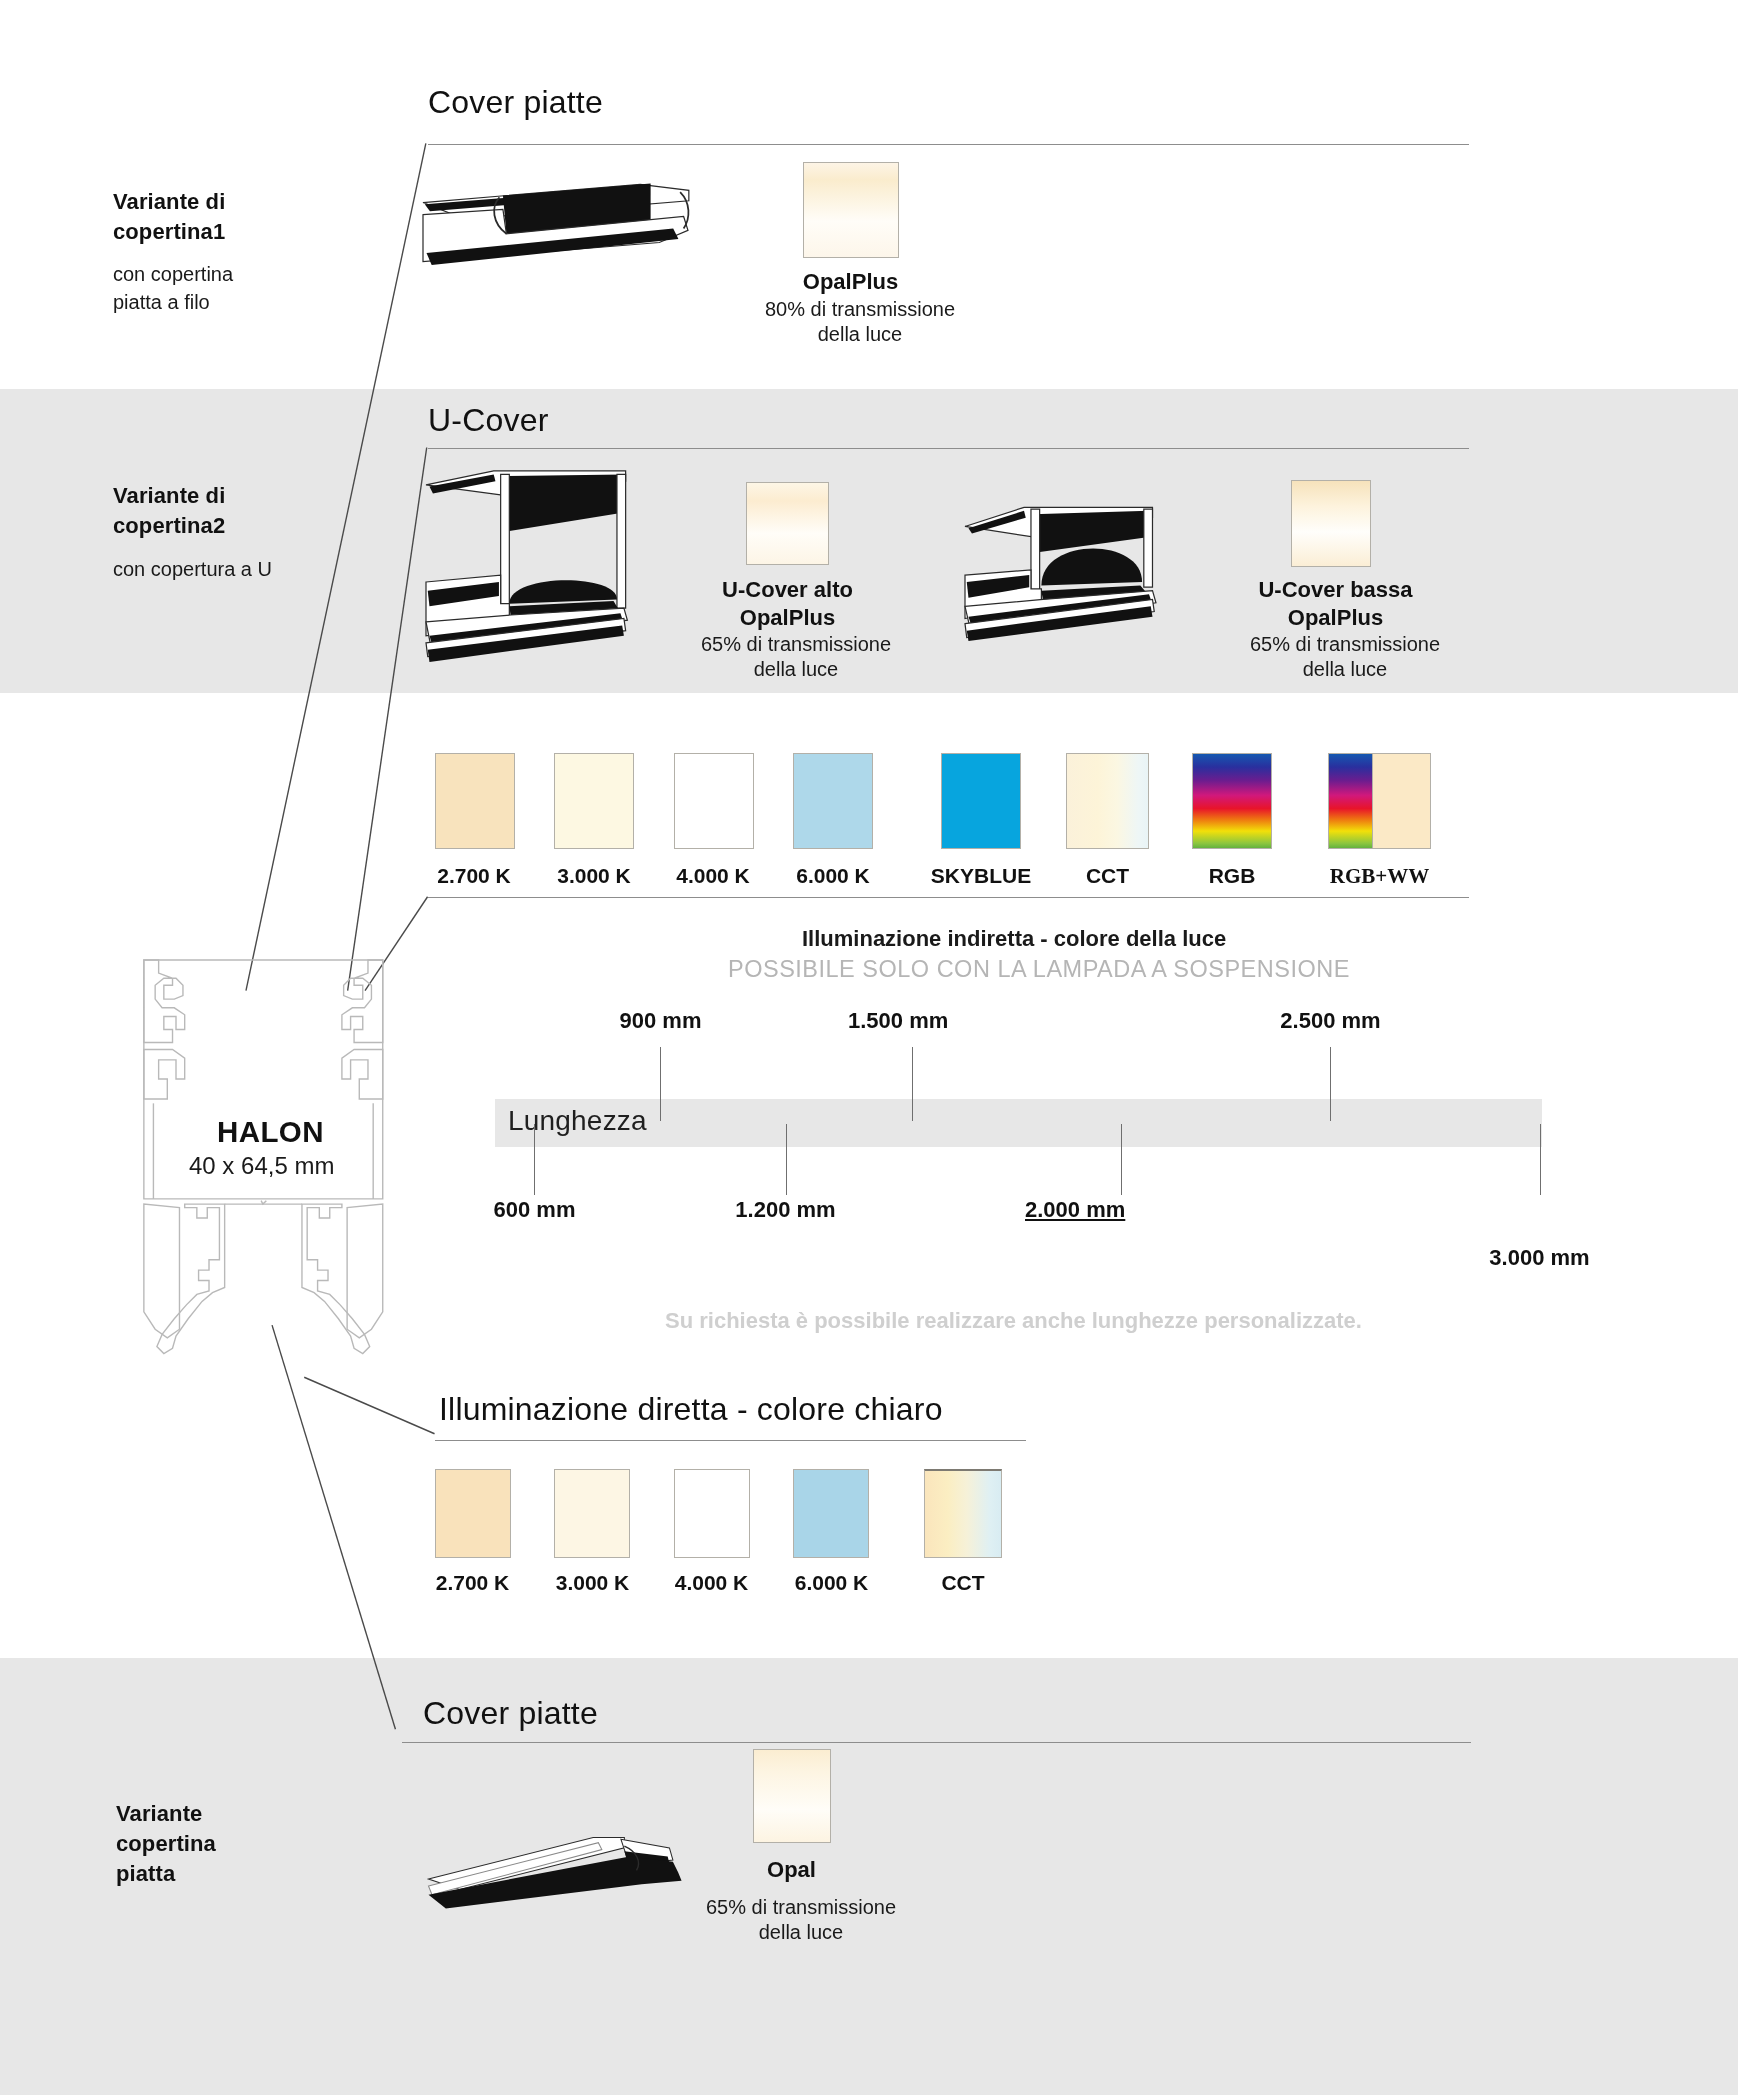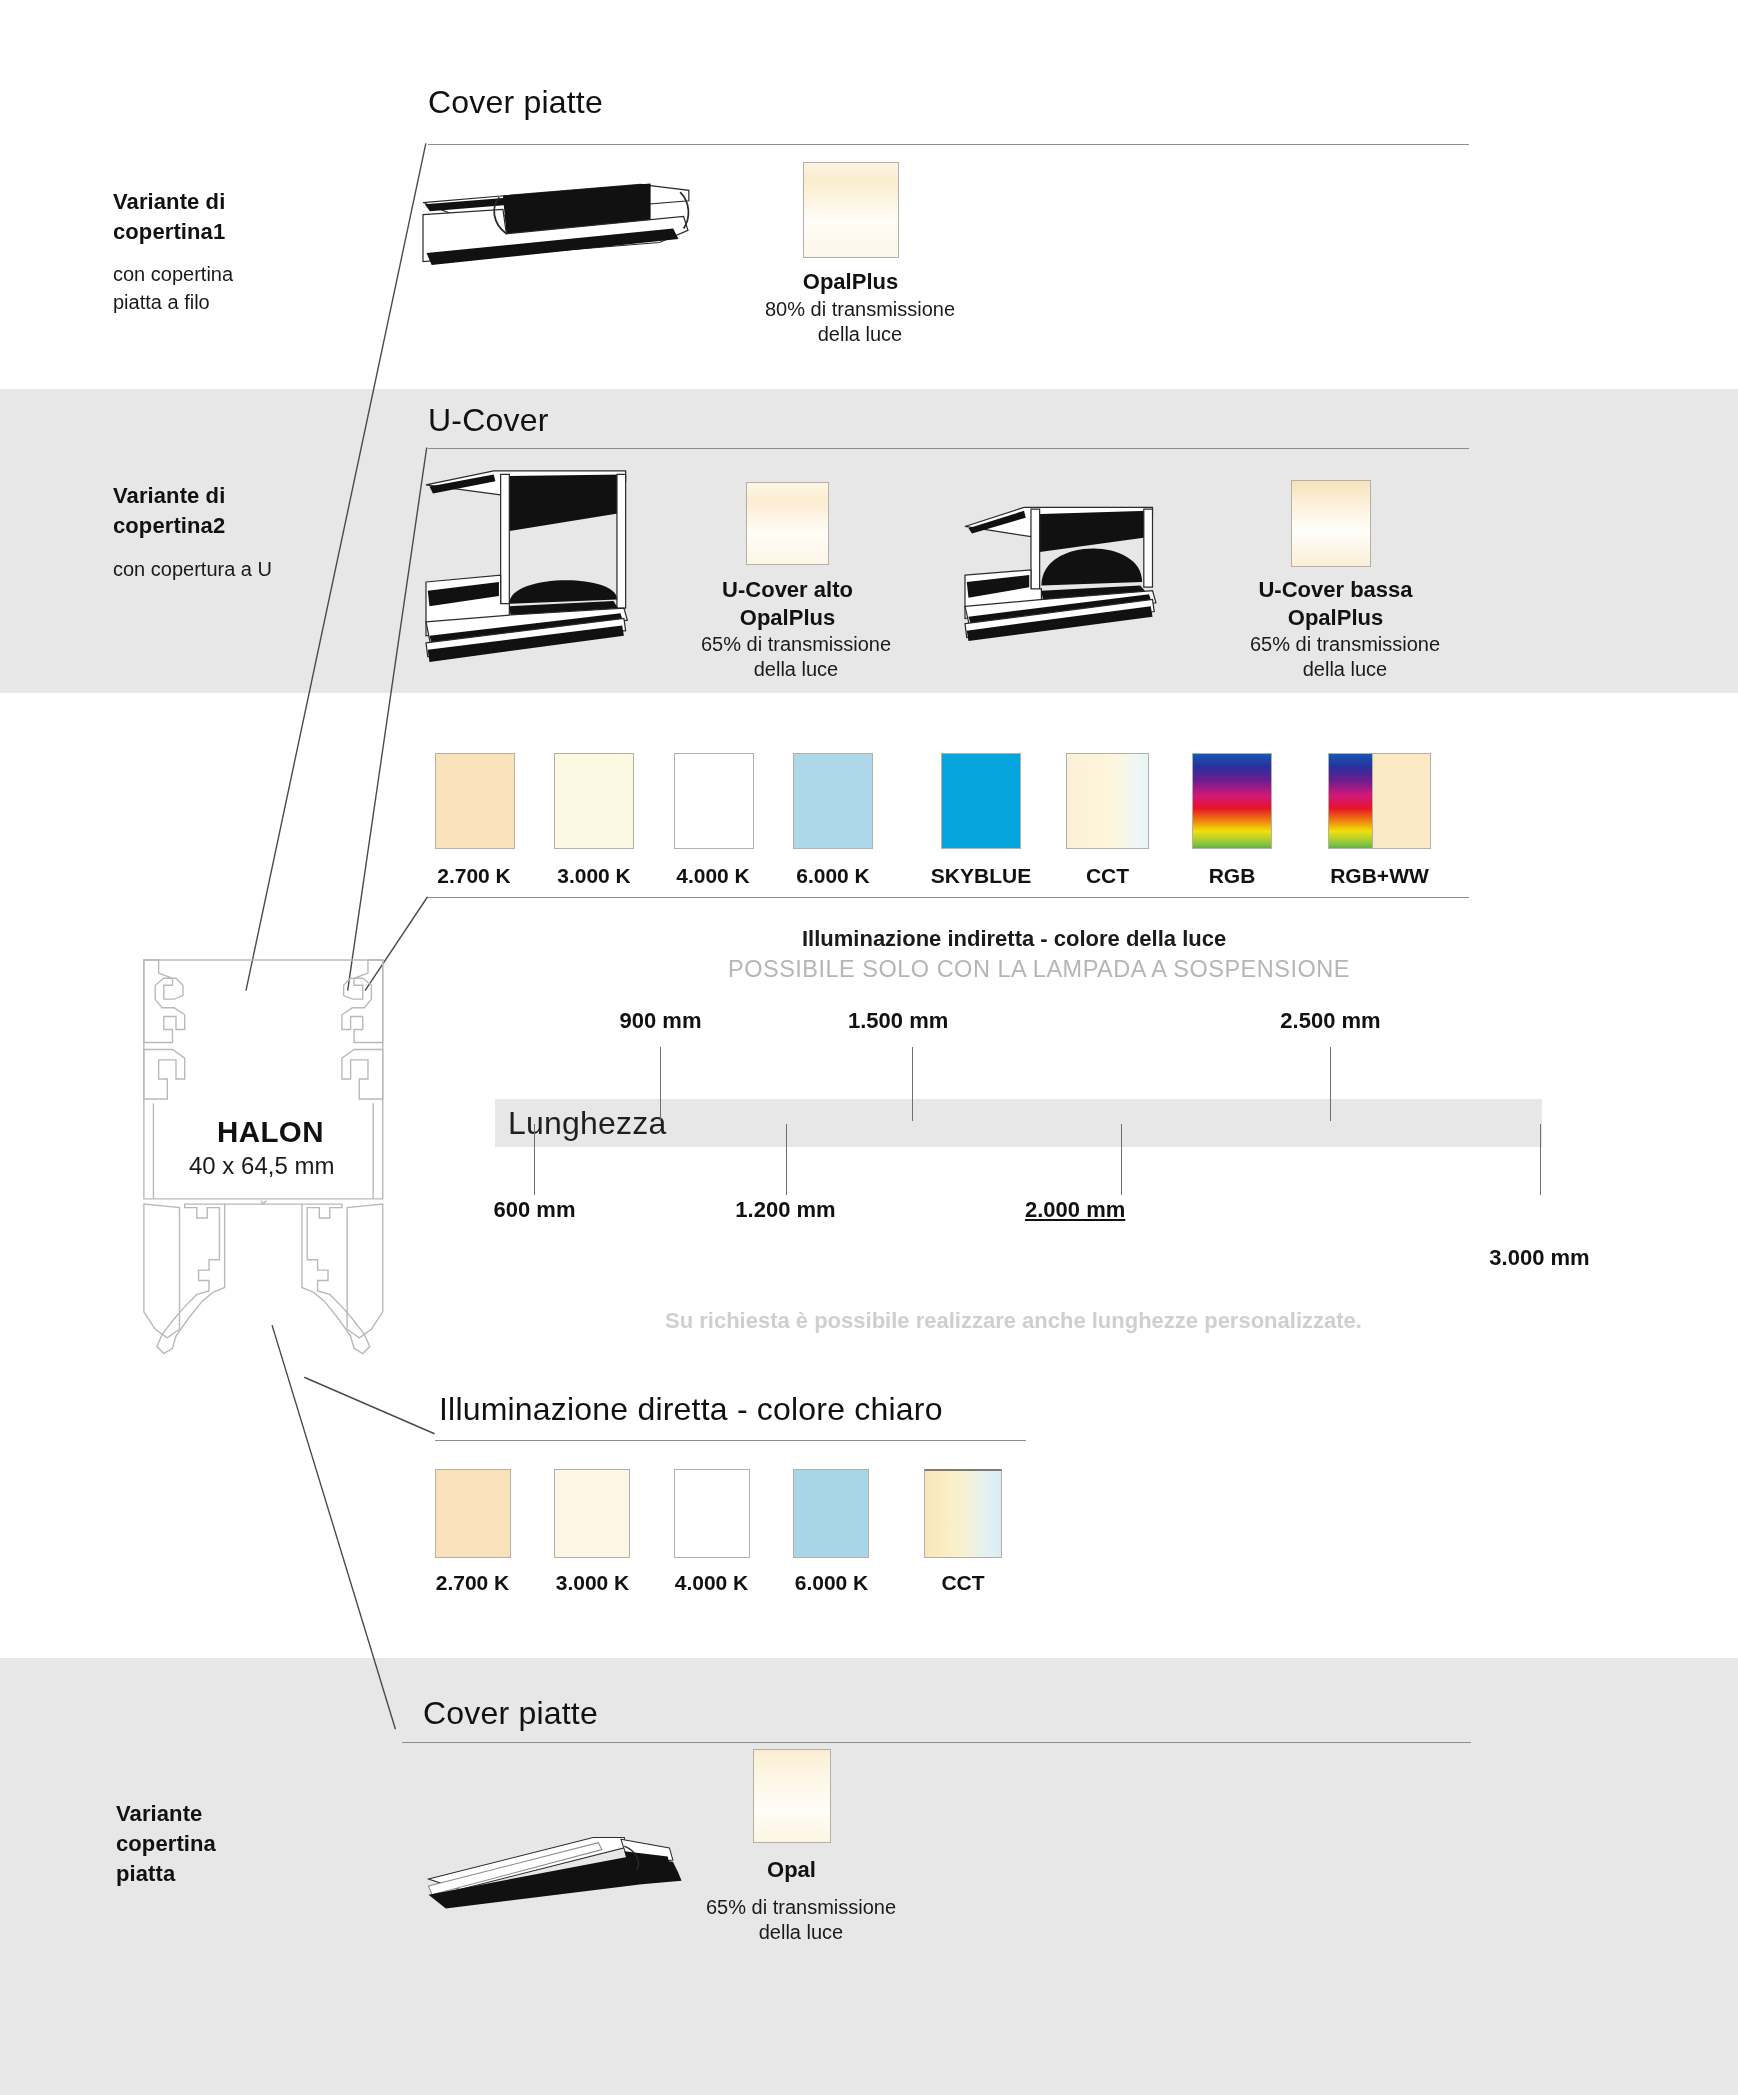--- a/index.html
+++ b/index.html
@@ -48,21 +48,21 @@
     text-align:center; line-height:1.27; white-space:nowrap;margin-left:9px;
   }
 
   
   #length-bar {
     position:absolute; left:495px; top:1099px; width:1047px; height:48px;
     background:#e7e7e7;
   }
   #length-bar-label {
     position:absolute; left:508px; top:1105px;
-    font-size:32px; color:#1f1f1f; letter-spacing:0.2px;
+    font-size:28px; color:#1f1f1f; letter-spacing:0.2px;
   }
   .tickline { position:absolute; width:0.9px; background:#6f6f6f; }
   .ticklabel {
     position:absolute; font-size:22px; font-weight:bold; color:#111;
     white-space:nowrap;
   }
 
   .note-indirect-1 {
     position:absolute; font-size:22px; font-weight:bold;
     color:#1a1a1a; white-space:nowrap;
@@ -216,21 +216,21 @@
     <div class="sw" style="left: 941px; top: 753px; width: 80px; height: 96px; background: rgb(7, 165, 222);"></div>
     <div class="sw-label" style="left: 902px; top: 864px; width: 158px;">SKYBLUE</div>
     <div class="sw" style="left: 1066px; top: 753px; width: 83px; height: 96px; background: linear-gradient(to right, rgb(251, 241, 218) 0%, rgb(253, 244, 216) 38%, rgb(251, 247, 226) 62%, rgb(238, 246, 246) 88%, rgb(233, 244, 246) 100%);"></div>
     <div class="sw-label" style="left: 1027px; top: 864px; width: 161px;">CCT</div>
     <div class="sw" style="left: 1192px; top: 753px; width: 80px; height: 96px; background: linear-gradient(rgb(21, 88, 176) 0%, rgb(42, 47, 158) 14%, rgb(106, 29, 143) 28%, rgb(209, 24, 124) 44%, rgb(232, 20, 42) 58%, rgb(238, 122, 16) 70%, rgb(242, 224, 9) 82%, rgb(140, 198, 63) 95%, rgb(99, 178, 62) 100%);"></div>
     <div class="sw-label" style="left: 1153px; top: 864px; width: 158px;">RGB</div>
     <div class="sw" style="left: 1328px; top: 753px; width: 103px; height: 96px; border: none; padding: 0px; display: flex;">
       <div style="width: 45px; height: 100%; border: 0.9px solid rgb(179, 176, 168); background: linear-gradient(rgb(21, 88, 176) 0%, rgb(42, 47, 158) 14%, rgb(106, 29, 143) 28%, rgb(209, 24, 124) 44%, rgb(232, 20, 42) 58%, rgb(238, 122, 16) 70%, rgb(242, 224, 9) 82%, rgb(140, 198, 63) 95%, rgb(99, 178, 62) 100%);"></div>
       <div style="flex: 1 1 0%; height: 100%; border-top: 0.9px solid rgb(179, 176, 168); border-right: 0.9px solid rgb(179, 176, 168); border-bottom: 0.9px solid rgb(179, 176, 168); border-image: initial; border-left: none; background: rgb(251, 233, 198);"></div>
     </div>
-    <div class="sw-label" style="left: 1289px; top: 864px; width: 181px;">RGB+WW</div>
+    <div class="sw-label" style="left: 1289px; top: 864px; width: 181px; font-family: Liberation Serif, serif;">RGB+WW</div>
   </div>
 <div class="rule" style="left:428px;top:897px;width:1041px;"></div>
 <div class="note-indirect-1" style="left:802px;top:926px;">Illuminazione indiretta - colore della luce</div>
 <div class="note-indirect-2" style="left:728px;top:956px;">POSSIBILE SOLO CON LA LAMPADA A SOSPENSIONE</div>
 
 <svg class="abs" style="left:122px;top:947px;width:313px;height:443px;" viewBox="0 0 360 510" width="313" height="443">
   <g class="profile">
 
     <path d="M25,15 L25,290 L300,290 L300,15 Z"></path>
 

